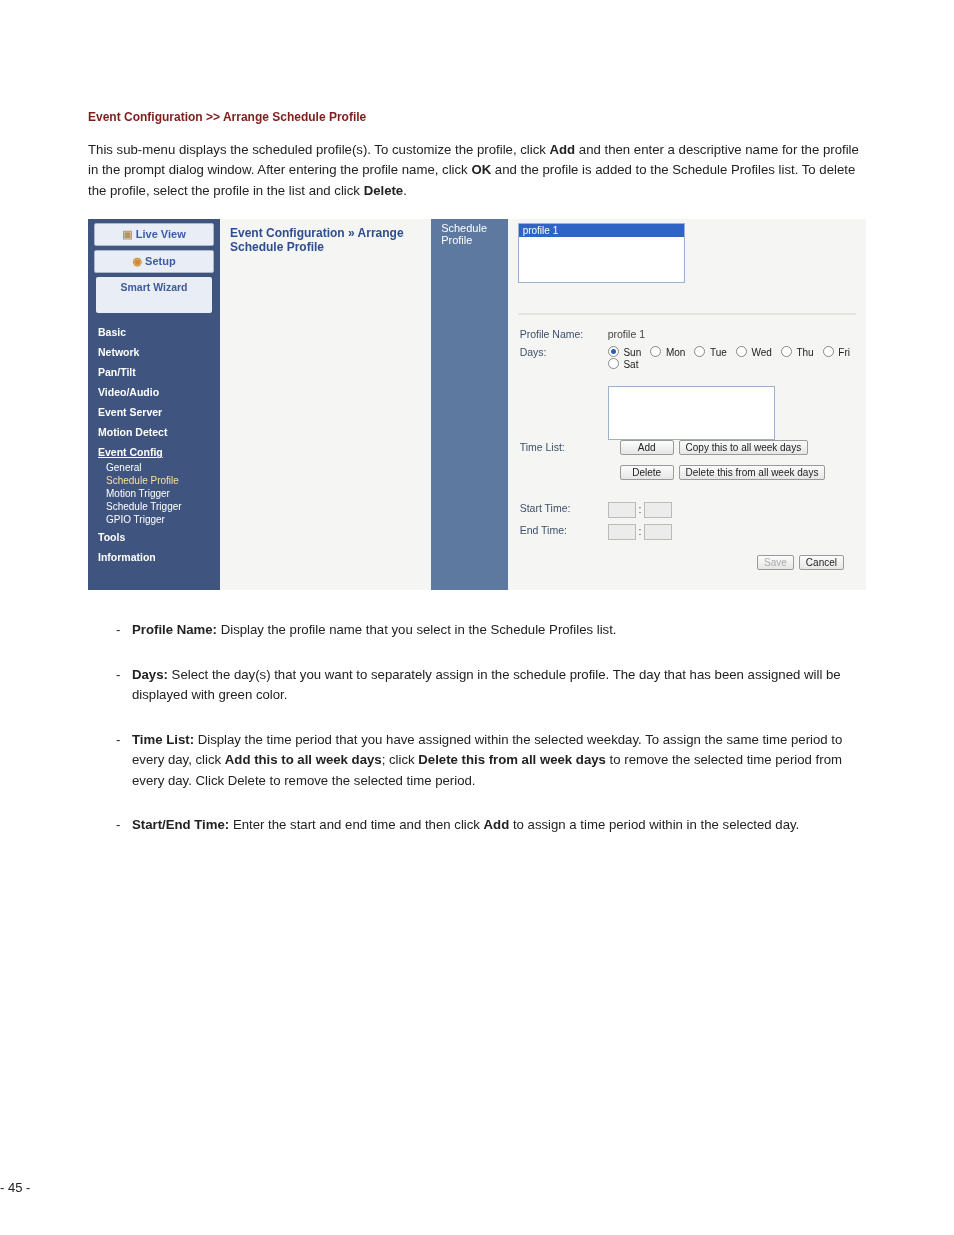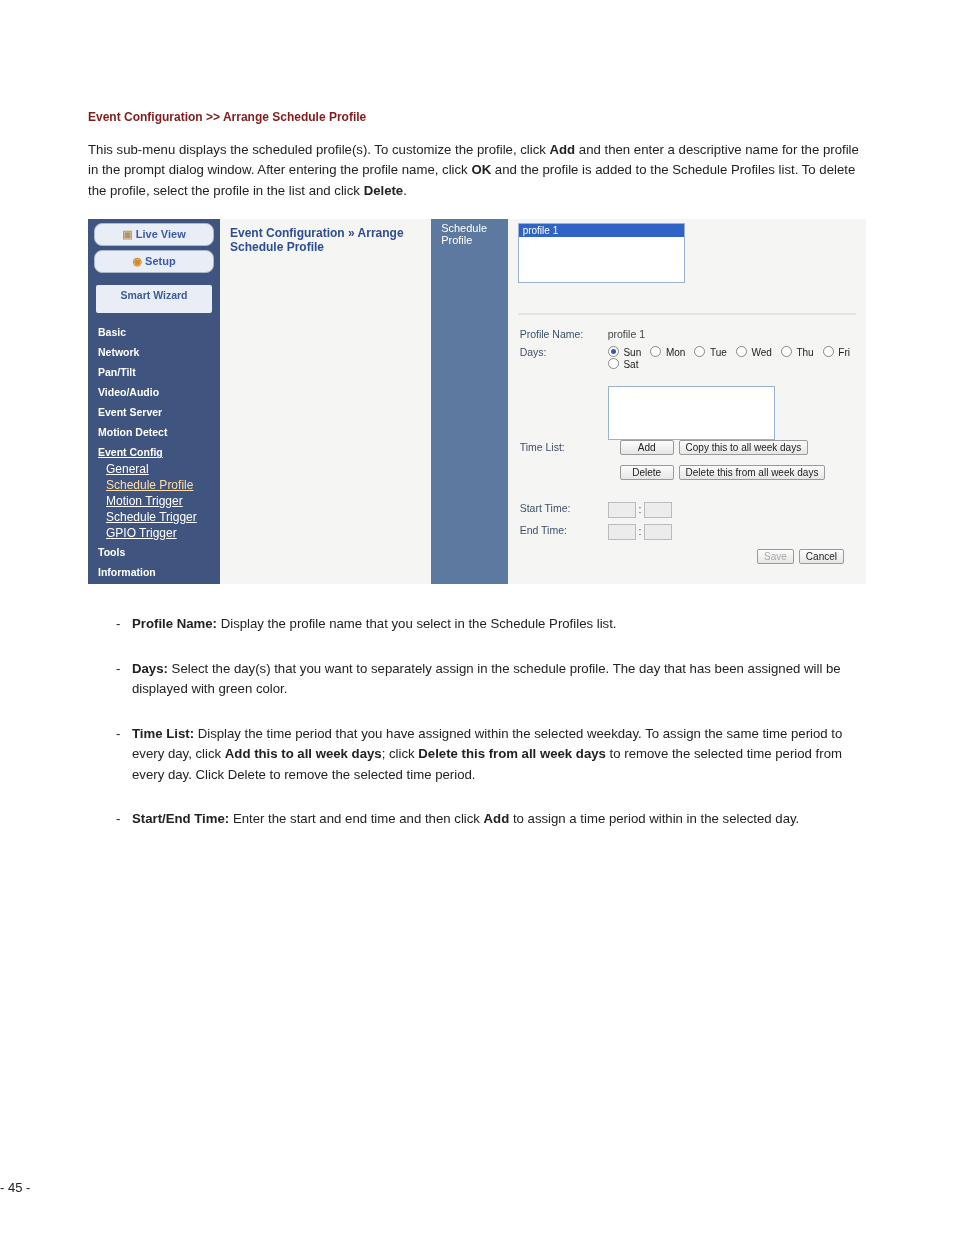--- a/index.html
+++ b/index.html
@@ -42,49 +42,48 @@
   .sb {
     width: 132px;
     background: #3f557f;
     padding: 0;
   }
   .sb .tab {
     height: 21px;
     line-height: 21px;
     background: #e9eef6;
     border: 1px solid #aab7cb;
-    border-radius: 8px;
+    border-radius: 2px;
     margin: 4px 6px;
     text-align: center;
     font-size: 11px;
   }
   .sb .tab.live { color: #3b5aa8; font-weight: bold; }
   .sb .tab.setup { color: #3b5aa8; font-weight: bold; }
   .sb .group {
     padding: 5px 8px 3px 10px;
     color: #fff;
     font-size: 10.5px;
     font-weight: bold;
   }
   .sb .wizard {
     background: #e9eef6;
     border-radius: 2px;
-    margin: 12px 8px 8px 8px;
-    height: 28px;
+    margin: 4px 8px 8px 8px;
+    height: 36px;
     line-height: 20px;
     text-align: center;
     color: #3e5a9a;
     font-size: 10.5px;
     font-weight: bold;
   }
   .sb .sub {
     padding: 1px 0 1px 18px;
     color: #fff;
-    font-size: 12px;
-    text-decoration: underline;
+    font-size: 10px;
   }
   .sb .sub.hl {
     color: #ffdda6;
   }
   
   .main {
     flex: 1;
     background: #f5f6f3;
     display: flex;
   }
@@ -167,21 +166,21 @@
   .day { margin-right: 6px; font-size:10px; color:#222; white-space: nowrap; }
   .timebox {
     width:165px;height:52px;border:1px solid #9bb2cf;background:#fff;display:inline-block;vertical-align:top;
   }
   .tl-btns { display:inline-block; vertical-align:top; margin-left:12px; }
   .tl-btns .line { margin-bottom:10px; }
   .tinyin {
     width:26px;height:14px;border:1px solid #bbb;background:#ececec;display:inline-block;vertical-align:middle;
   }
   .footer-btns {
-    text-align:right;padding:6px 10px 10px 0;
+    text-align:right;padding:6px 10px 10px 0;margin-top:6px;
   }
   
   ul.desc {
     margin: 0 0 0 28px;
     padding: 0;
     list-style: none;
   }
   ul.desc > li {
     position: relative;
     padding: 6px 0 6px 16px;

